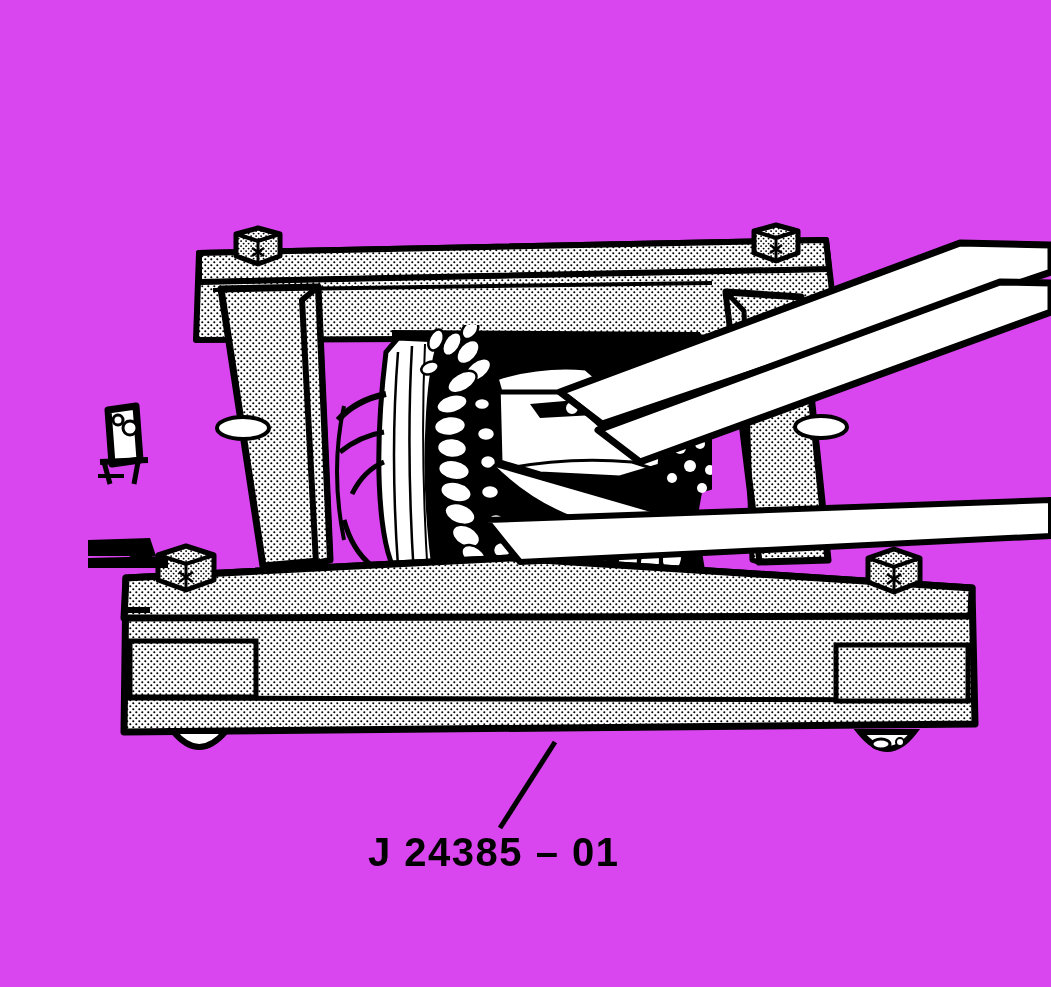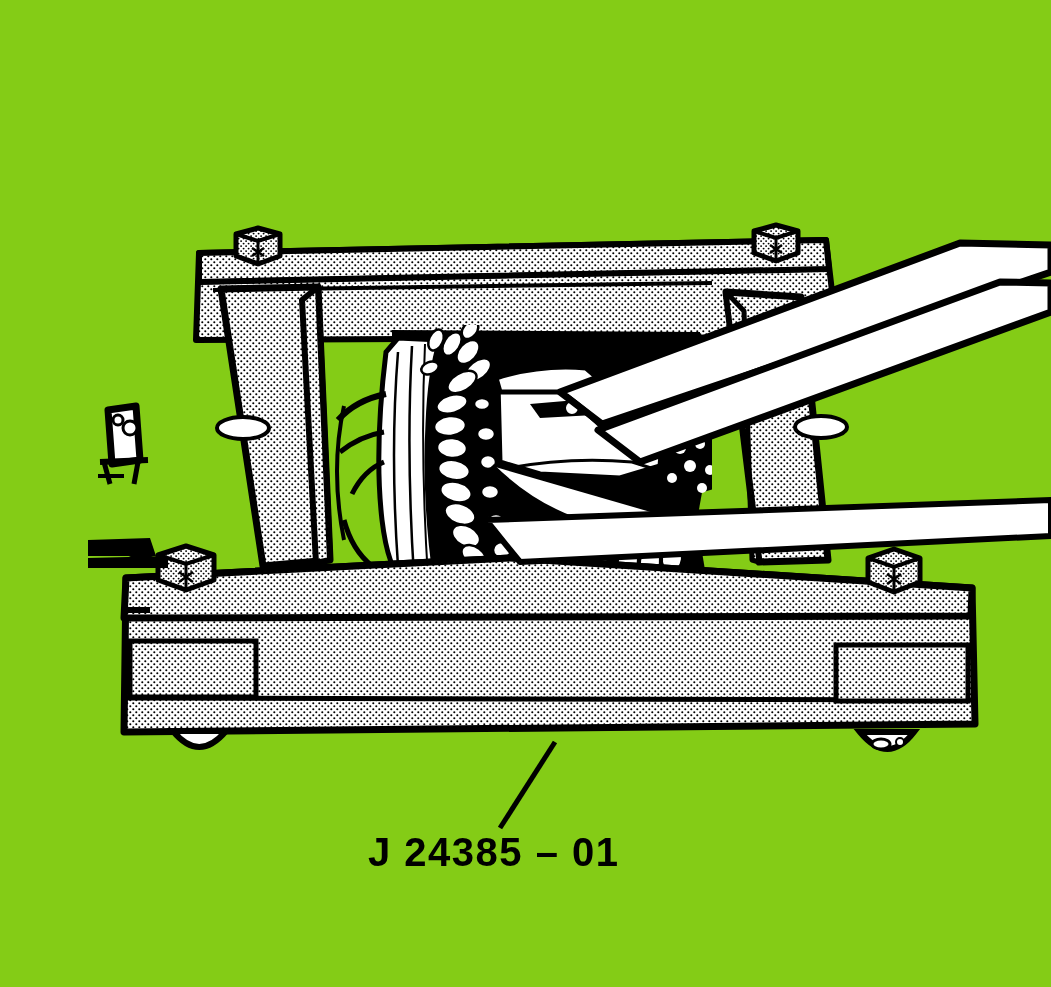--- a/index.html
+++ b/index.html
@@ -10,21 +10,21 @@
   body {
     width: 1051px;
     height: 987px;
     overflow: hidden;
     font-family: "Liberation Sans", sans-serif;
   }
   #figure-root {
     position: relative;
     width: 1051px;
     height: 987px;
-    background: #84cc16;
+    background: #d946ef;
   }
   #figure-svg {
     display: block;
     width: 1051px;
     height: 987px;
   }
   .part-label {
     position: absolute;
     left: 368px;
     top: 832px;

